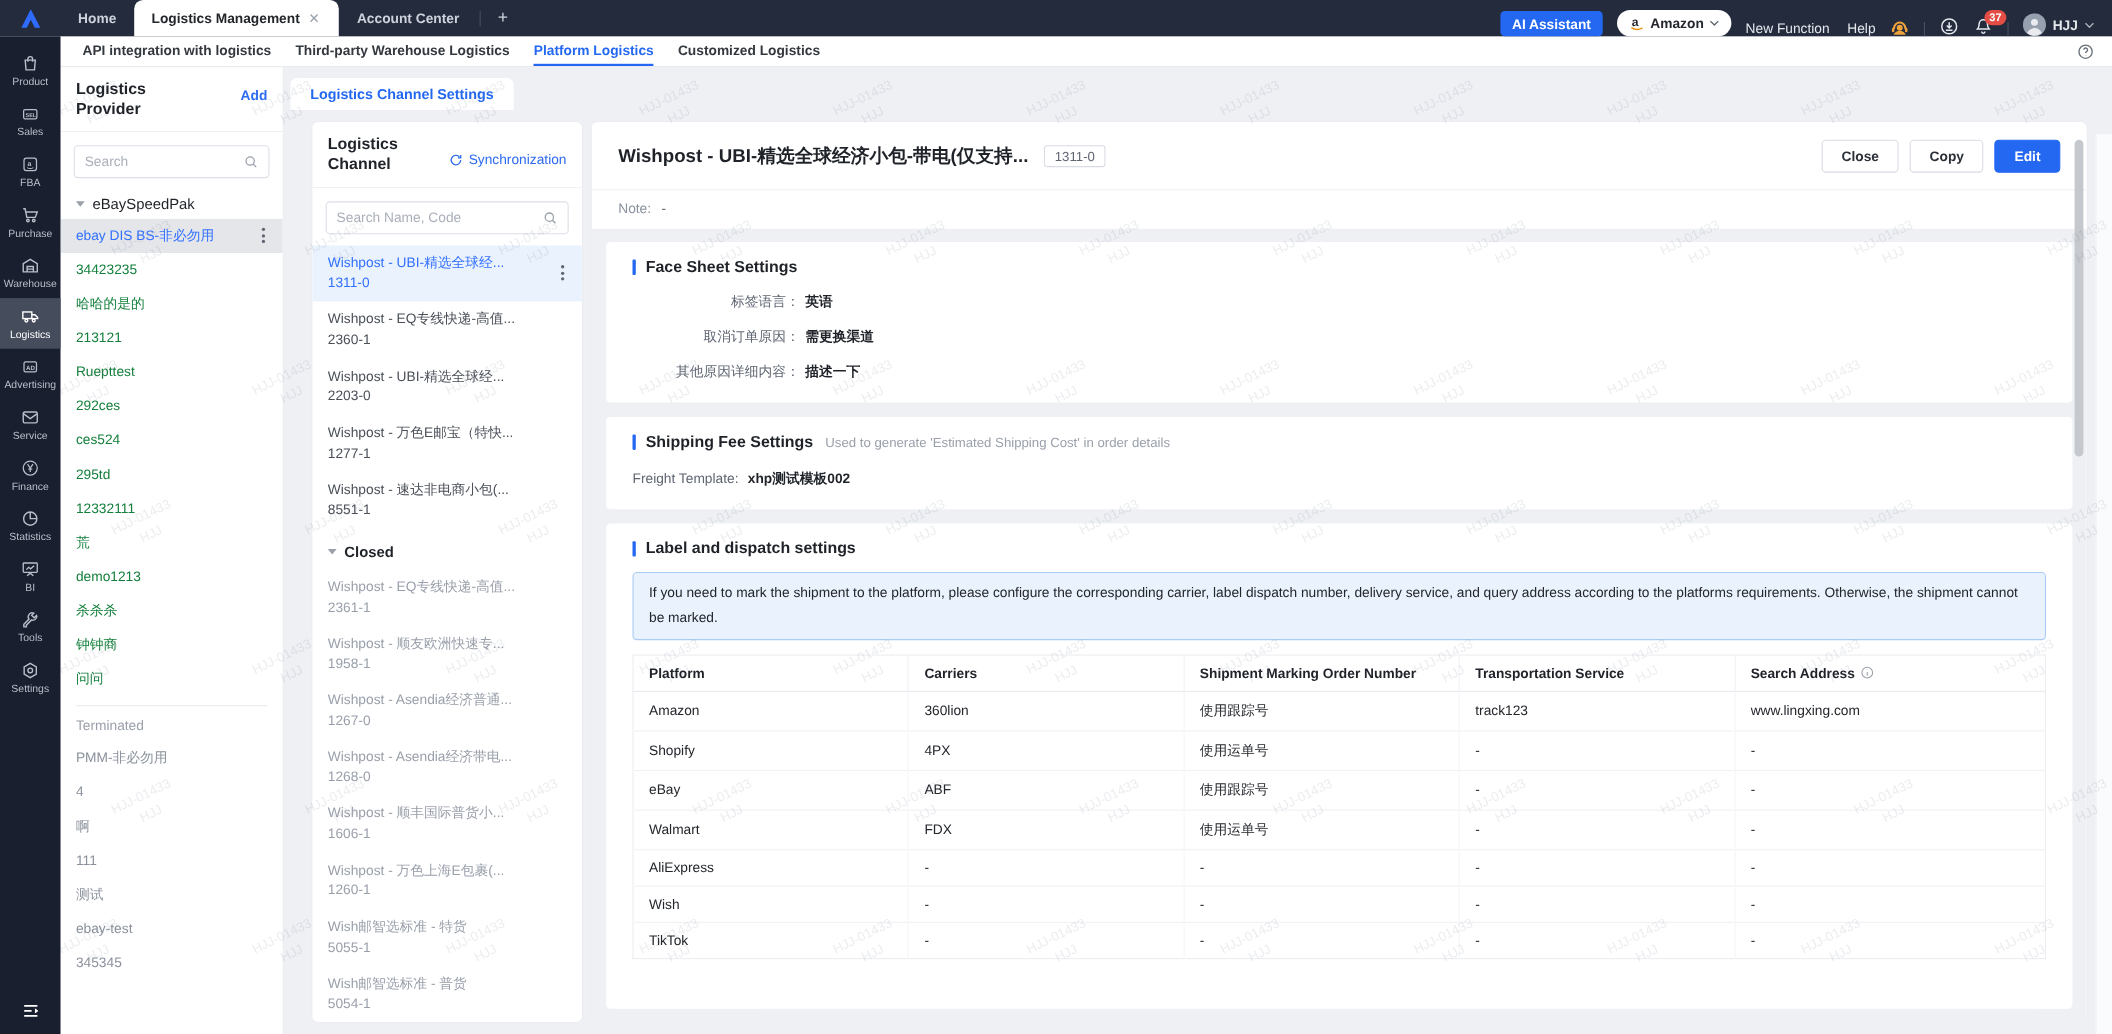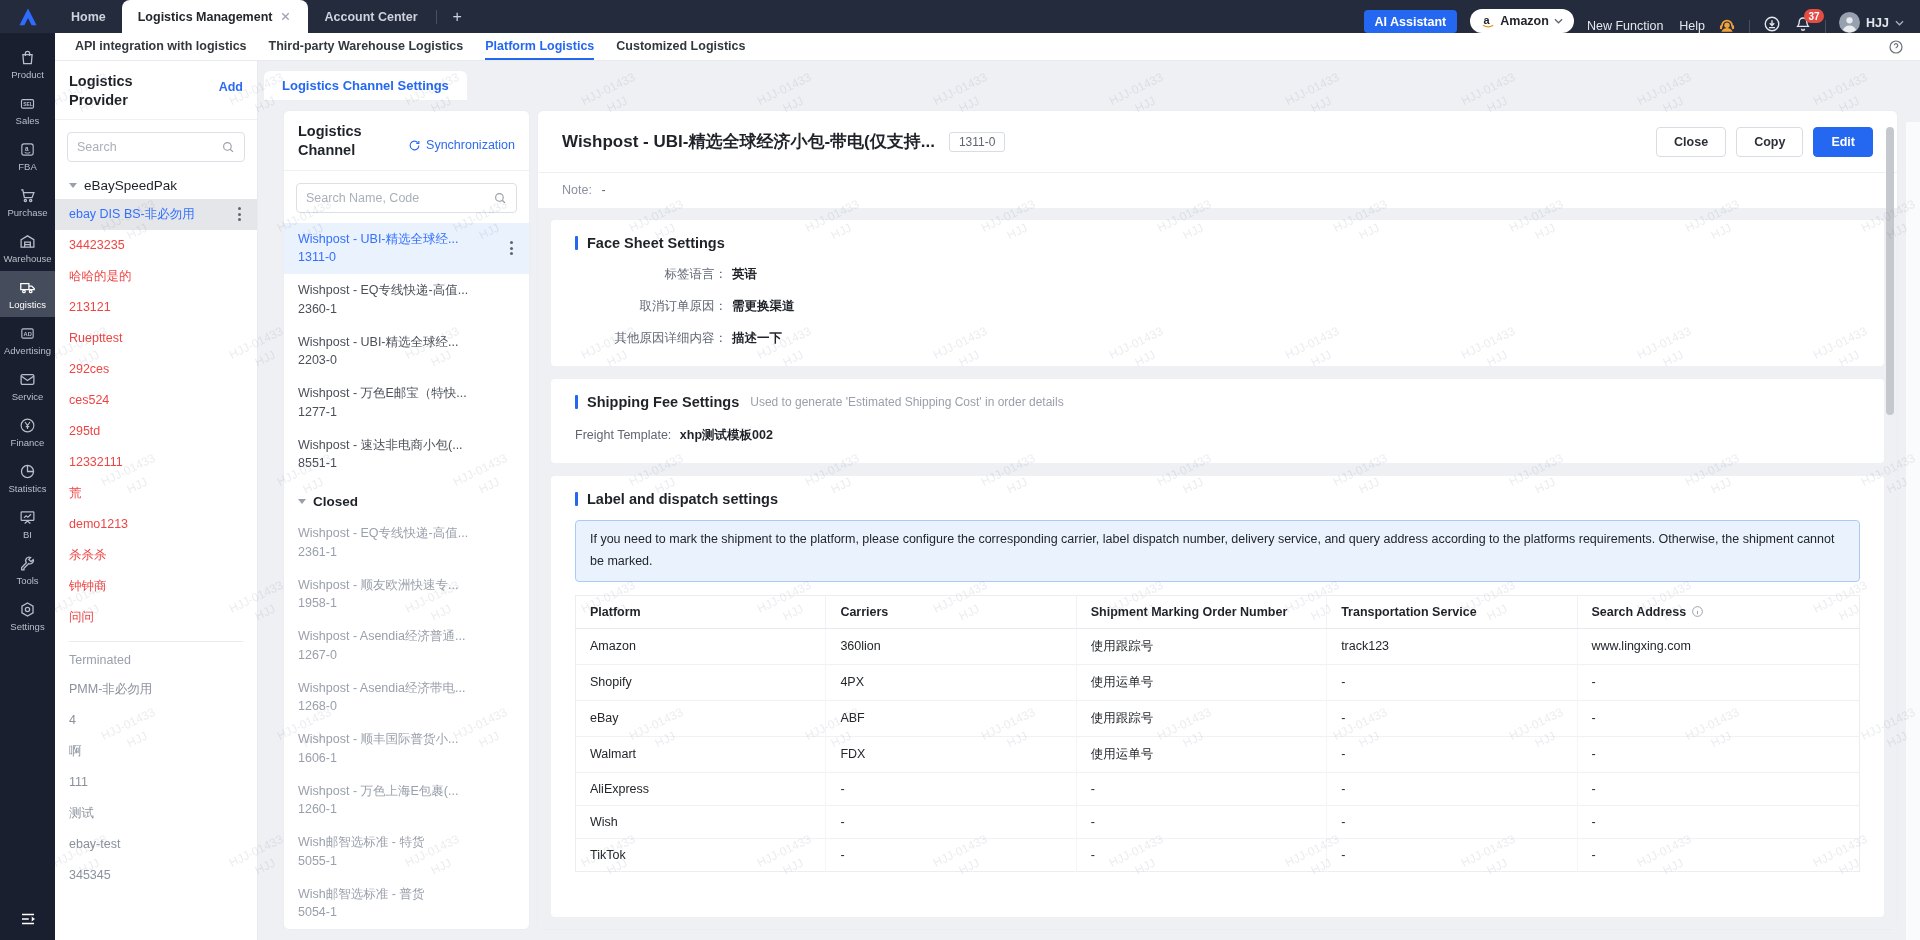--- a/index.html
+++ b/index.html
@@ -48,21 +48,21 @@
   .pp-head { padding:11px 14px 9px; display:flex; justify-content:space-between; border-bottom:1px solid #eef0f2; }
   .pp-title { font-size:14.5px; font-weight:bold; line-height:1.3; width:92px; }
   .pp-add { color:#2e6bf0; font-size:12.5px; font-weight:600; margin-top:8px; cursor:pointer; }
   .searchbox { margin:12px 12px 6px; height:30px; border:1px solid #dcdfe6; border-radius:4px; display:flex; align-items:center; padding:0 9px; gap:6px; background:#fff; }
   .searchbox input { border:0; outline:0; flex:1; min-width:0; font-size:12.5px; color:#33373e; background:transparent; font-family:inherit; }
   .searchbox input::placeholder { color:#aab0ba; }
   .searchbox svg { flex:none; }
   .pp-list { flex:1; overflow:hidden; padding-top:2px; }
   .group-row { display:flex; align-items:center; gap:7px; padding:8px 14px 6px; font-size:13.5px; font-weight:normal; color:#1f2329; cursor:pointer; }
   .caret { width:0; height:0; border-left:4px solid transparent; border-right:4px solid transparent; border-top:5px solid #99a0aa; }
-  .p-row { height:31px; display:flex; align-items:center; justify-content:space-between; padding:0 14px; font-size:12.5px; color:#ef4444; cursor:pointer; }
+  .p-row { height:31px; display:flex; align-items:center; justify-content:space-between; padding:0 14px; font-size:12.5px; color:#15803d; cursor:pointer; }
   .p-row .kebab { display:none; }
   .p-row.selected { background:#e4e6ea; color:#3370ff; }
   .p-row.selected .kebab { display:flex; }
   .p-row.terminated { color:#8a919c; }
   .pp-divider { height:1px; background:#e8eaee; margin:8px 14px 4px; }
   .pp-sub { padding:7px 14px; font-size:12.5px; color:#9aa0ab; }
   .kebab { flex-direction:column; gap:2.5px; padding:2px; }
   .kebab i { width:3px; height:3px; border-radius:50%; background:#5f6672; }
 
   

